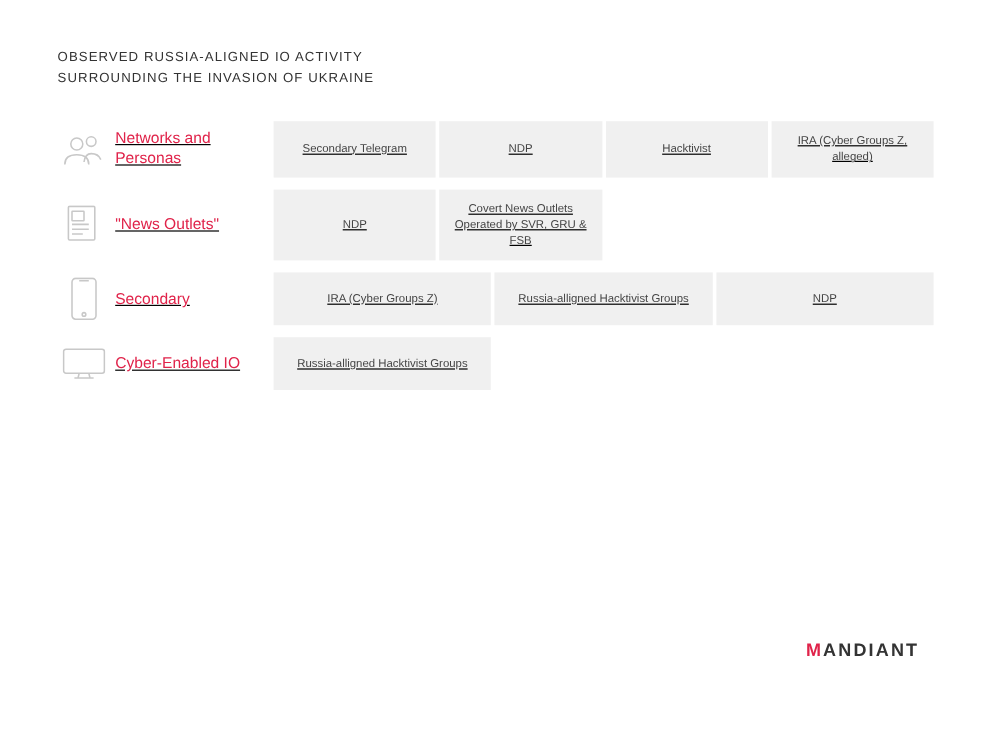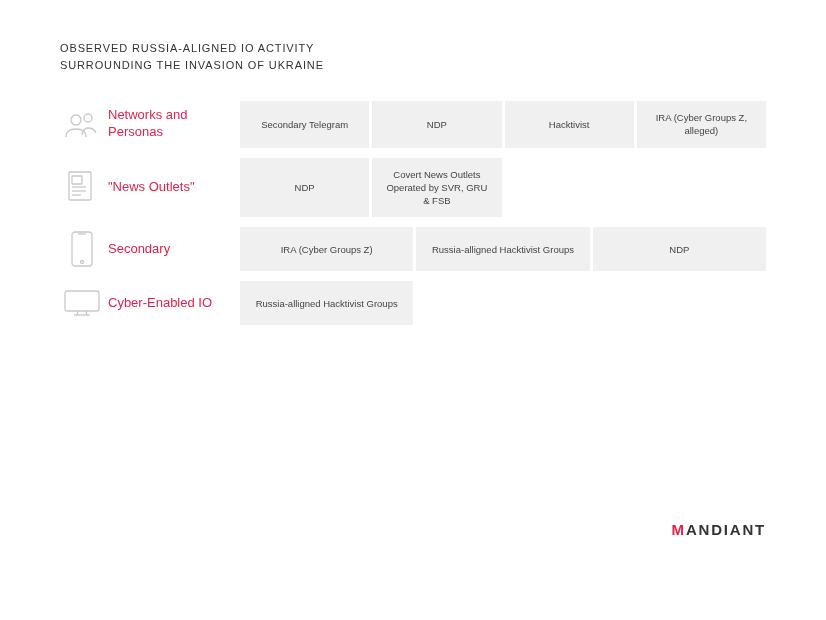--- a/index.html
+++ b/index.html
@@ -7,33 +7,34 @@
       width: 826px;
       height: 620px;
       background: #fff;
       font-family: Arial, sans-serif;
       overflow: hidden;
     }
     .page {
       width: 826px;
       height: 587px;
       position: relative;
-      padding: 40px 60px;
+      padding: 40px 48px;
     }
     .main-title {
       font-size: 11px;
       font-weight: 400;
       letter-spacing: 0.08em;
       color: #333;
       text-transform: uppercase;
       line-height: 1.5;
       margin-bottom: 28px;
     }
     .table-area {
       width: 100%;
+      text-decoration: underline;
     }
     .row {
       display: flex;
       align-items: center;
       margin-bottom: 10px;
     }
     .row-label {
       display: flex;
       align-items: center;
       width: 180px;
@@ -73,21 +74,21 @@
       display: flex;
       align-items: center;
       justify-content: center;
       min-height: 44px;
     }
     .cell.empty {
       background: transparent;
     }
     .mandiant-logo {
       position: absolute;
-      bottom: 49px;
+      bottom: 36px;
       right: 60px;
       font-size: 15px;
       font-weight: 700;
       letter-spacing: 0.12em;
       color: #333;
     }
     .mandiant-logo .m-accent {
       color: #e0234a;
     }
   </style>

